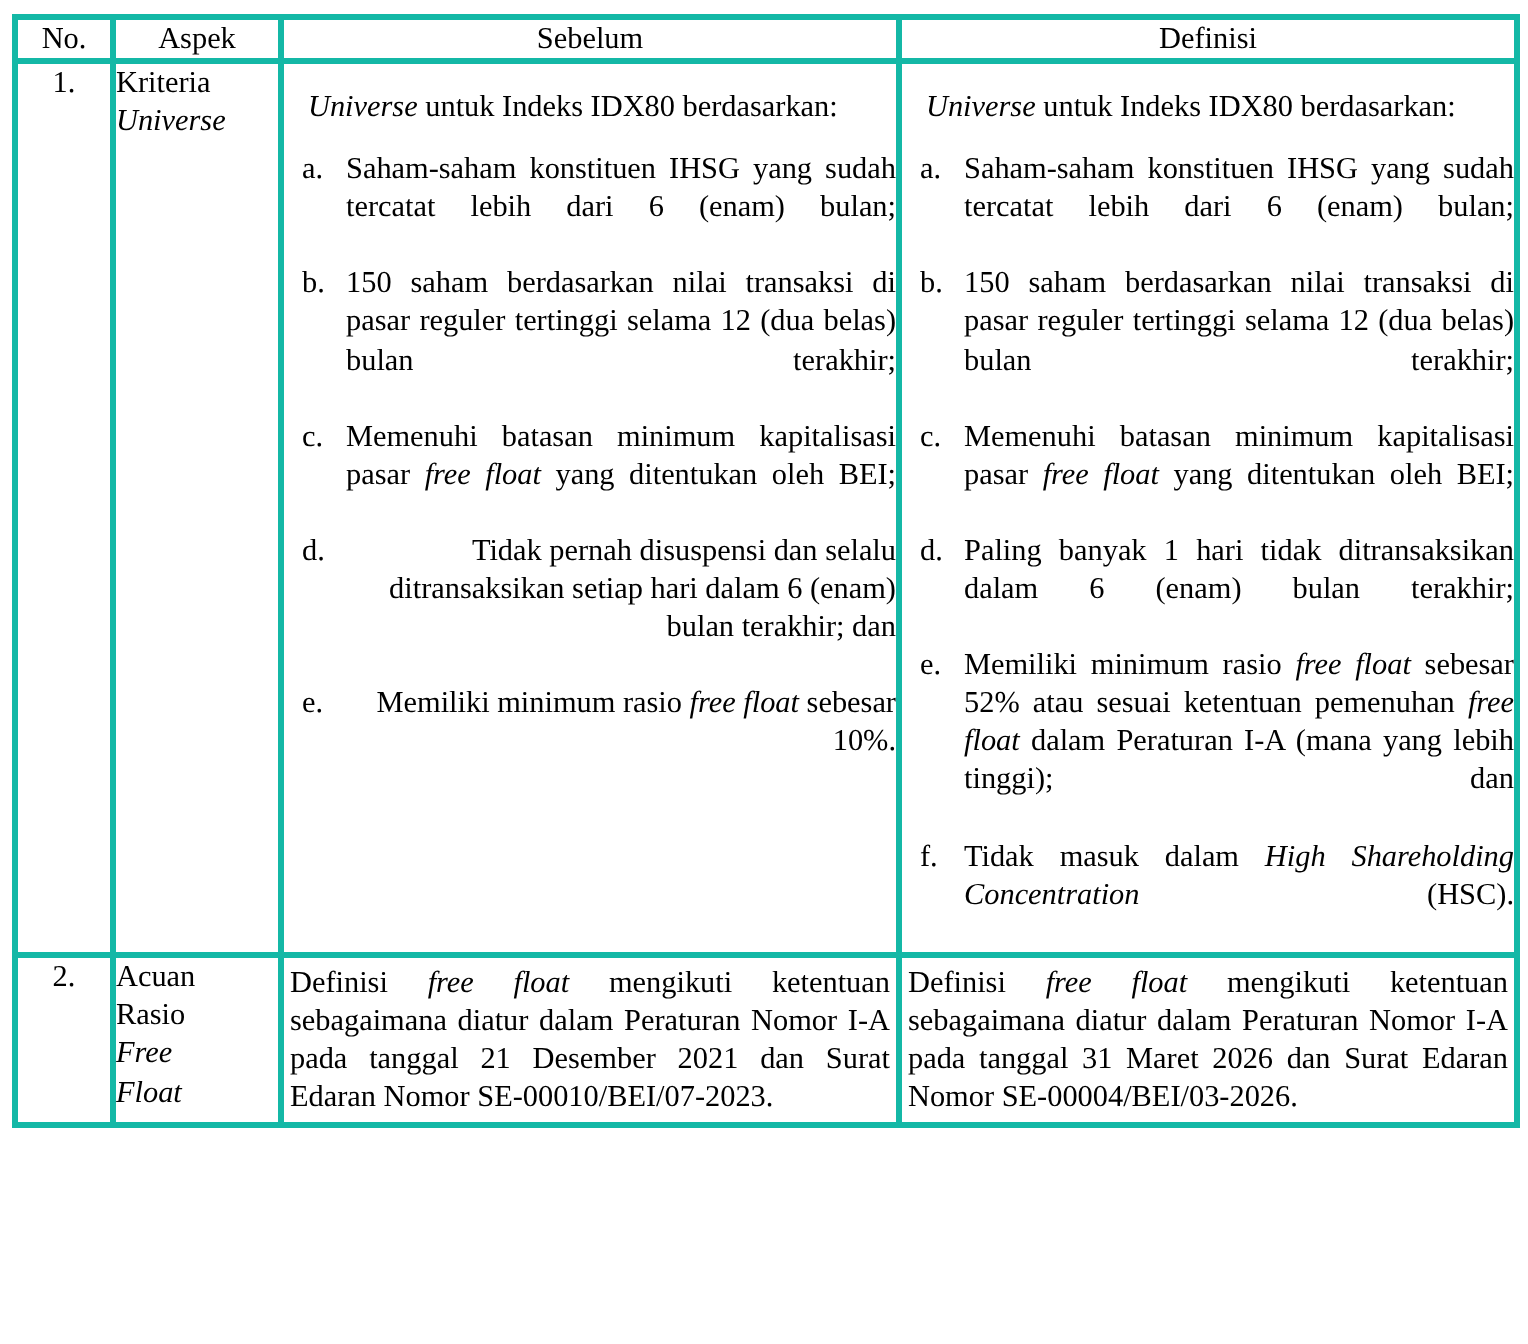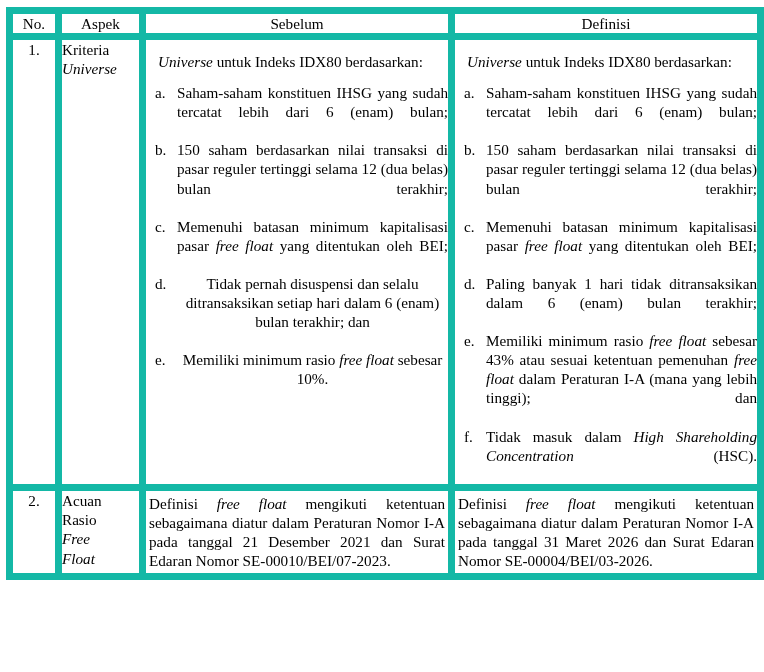--- a/index.html
+++ b/index.html
@@ -24,21 +24,21 @@
     position: absolute;
     left: 6px;
     top: 7px;
     width: 751px;
     border-collapse: collapse;
     table-layout: fixed;
     font-size: 15.2px;
     line-height: 1.255;
   }
   table.cmp th, table.cmp td {
-    border: 7px solid #14b8a6;
+    border: 3px solid #14b8a6;
     vertical-align: top;
     padding: 0;
   }
   col.c-no    { width: 49px; }
   col.c-asp   { width: 84px; }
   col.c-bef   { width: 309px; }
   col.c-aft   { width: 309px; }
 
   th.hd {
     text-align: center;
@@ -85,21 +85,21 @@
     top: 0;
     width: 20px;
     text-align: left;
   }
   ol.alpha > li > .tx { display: block; }
   ol.alpha > li > .tx::after {
     content: "";
     display: inline-block;
     width: 100%;
   }
-  li.nojust > .tx { text-align: center; }
+  li.nojust > .tx { text-align: right; }
   li.nojust > .tx::after { content: none; }
 
   p.para {
     margin: 3px;
     text-align: justify;
     text-justify: inter-word;
   }
   p.para::after {
     content: "";
     display: inline-block;
@@ -176,21 +176,21 @@
             <li>
               <span class="mk">c.</span>
               <span class="tx"><span>Memenuhi batasan minimum kapitalisasi pasar </span><span class="it">free float</span><span> yang ditentukan oleh BEI;</span></span>
             </li>
             <li>
               <span class="mk">d.</span>
               <span class="tx">Paling banyak 1 hari tidak ditransaksikan dalam 6 (enam) bulan terakhir;</span>
             </li>
             <li>
               <span class="mk">e.</span>
-              <span class="tx"><span>Memiliki minimum rasio </span><span class="it">free float</span><span> sebesar 43% atau sesuai ketentuan pemenuhan </span><span class="it">free float</span><span> dalam Peraturan I-A (mana yang lebih tinggi); dan</span></span>
+              <span class="tx"><span>Memiliki minimum rasio </span><span class="it">free float</span><span> sebesar 52% atau sesuai ketentuan pemenuhan </span><span class="it">free float</span><span> dalam Peraturan I-A (mana yang lebih tinggi); dan</span></span>
             </li>
             <li>
               <span class="mk">f.</span>
               <span class="tx"><span>Tidak masuk dalam </span><span class="it">High Shareholding Concentration</span><span> (HSC).</span></span>
             </li>
           </ol>
         </td>
       </tr>
 
       <tr>

